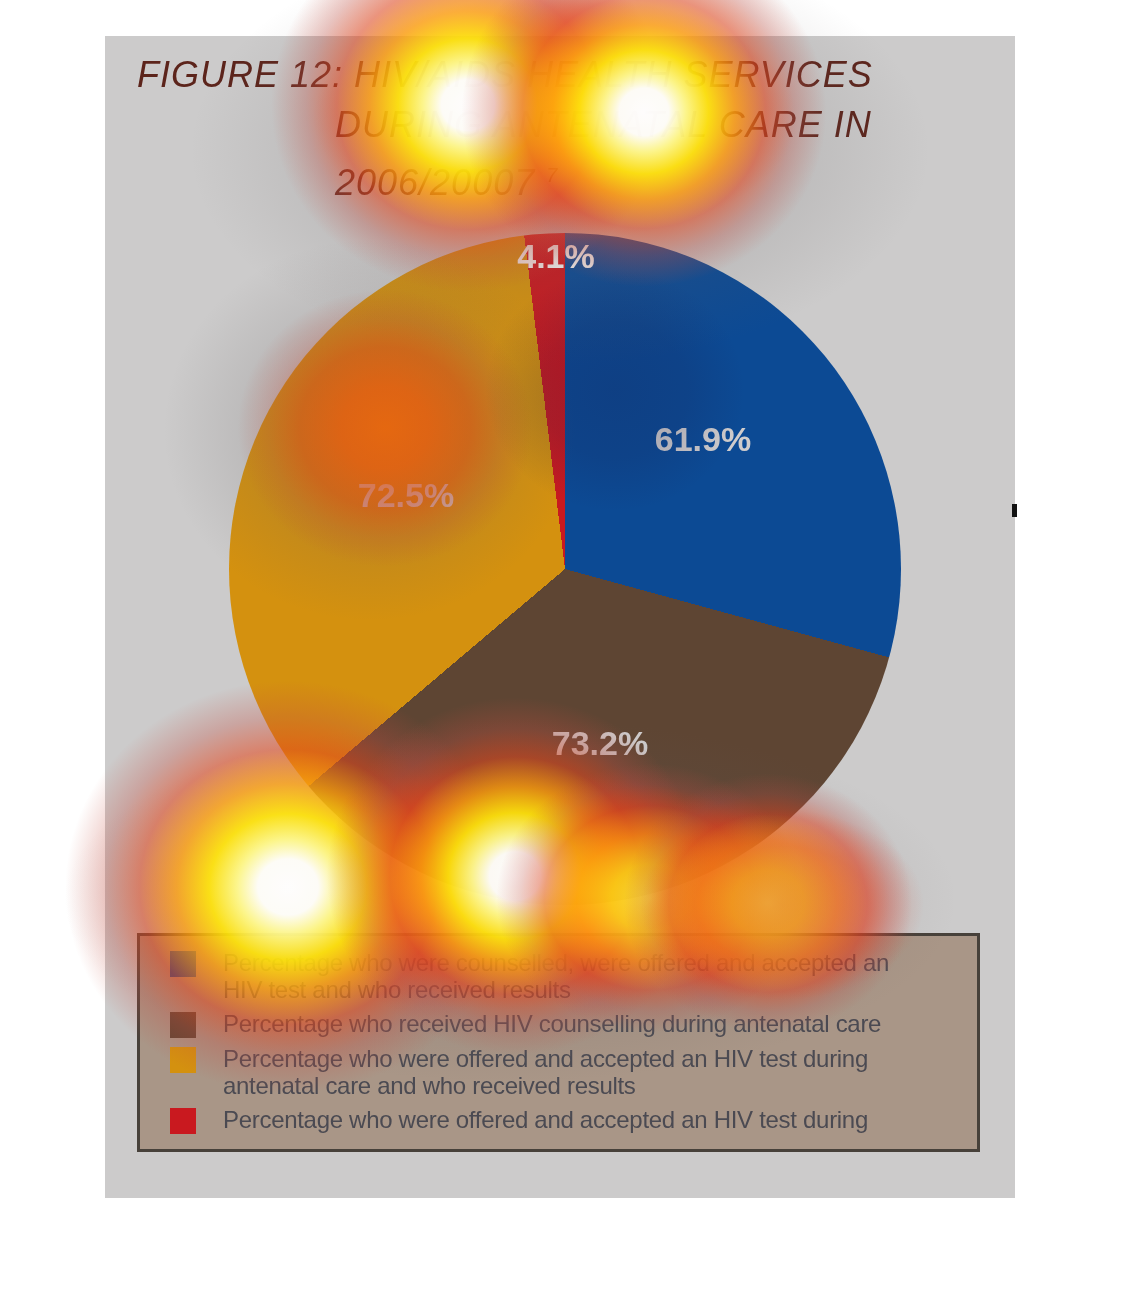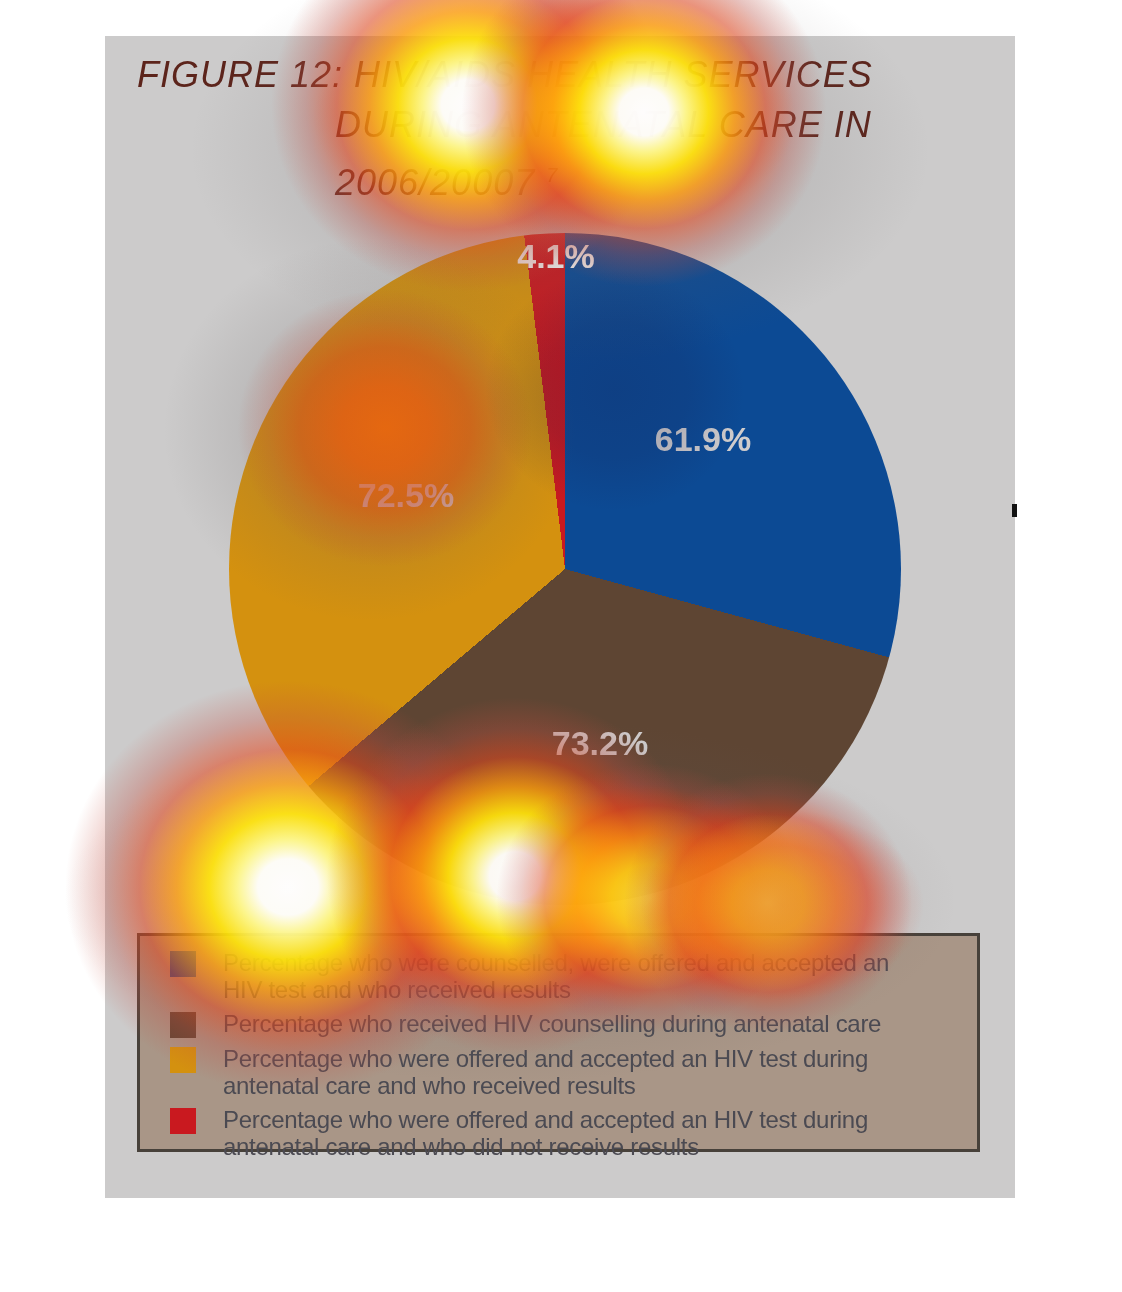--- a/index.html
+++ b/index.html
@@ -100,21 +100,20 @@
         <div class="lswatch" style="background: rgb(212, 145, 15);"></div>
         <div class="ltext">
           <div>Percentage who were offered and accepted an HIV test during</div>
           <div>antenatal care and who received results</div>
         </div>
       </div>
       <div class="lrow">
         <div class="lswatch" style="background: rgb(201, 25, 31);"></div>
         <div class="ltext">
           <div>Percentage who were offered and accepted an HIV test during</div>
-          <div>antenatal care and who did not receive results</div>
         </div>
       </div>
     </div>
 
   <div class="heat-layer" id="heat">
       <div class="spot heat-halo-gray" style="left: 560px; top: 150px; width: 860px; height: 500px;"></div>
       <div class="spot heat-halo-red" style="left: 555px; top: 118px; width: 620px; height: 316px;"></div>
       <div class="spot heat-hot" style="left: 468px; top: 105px; width: 410px; height: 390px;"></div>
       <div class="spot heat-hot" style="left: 644px; top: 112px; width: 380px; height: 364px;"></div>
       <div class="spot heat-halo-gray" style="left: 370px; top: 430px; width: 480px; height: 444px;"></div>

